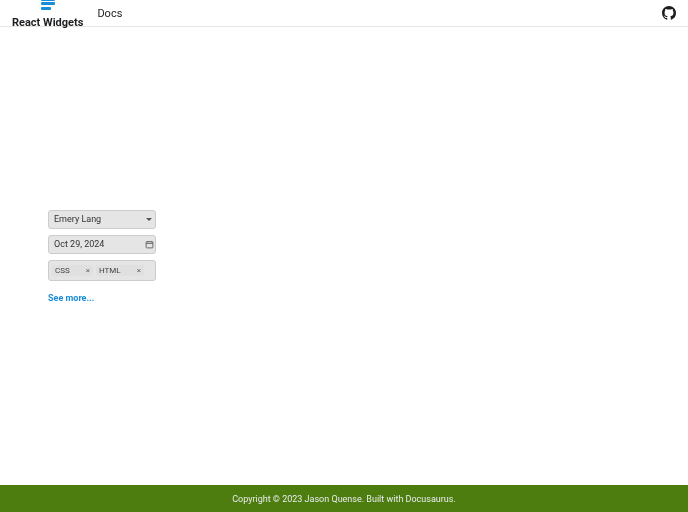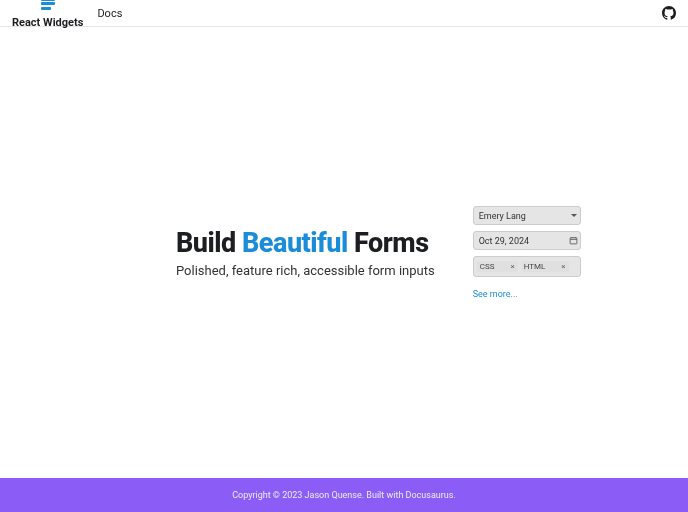--- a/index.html
+++ b/index.html
@@ -185,28 +185,28 @@
       gap: 16px;
       color: #444;
     }
     .tag-x {
       cursor: pointer;
       font-size: 8px;
       color: #666;
     }
     .see-more {
       font-size: 9px;
-      font-weight: 400;
+      font-weight: 700;
       color: #1a8cd8;
       cursor: pointer;
       margin-top: 6px;
     }
     .footer {
-      background: #8b5cf6;
-      height: 34px;
+      background: #4d7c0f;
+      height: 27px;
       display: flex;
       align-items: center;
       justify-content: center;
     }
     .footer-text {
       font-size: 9px;
       color: #ebedf0;
     }
   </style>
 </head>
@@ -225,26 +225,20 @@
     <a class="nav-link">Docs</a>
   </div>
   <a class="github-icon">
     <svg viewBox="0 0 16 16" fill="#1c1e21">
         <path d="M8 0C3.58 0 0 3.58 0 8c0 3.54 2.29 6.53 5.47 7.59.4.07.55-.17.55-.38 0-.19-.01-.82-.01-1.49-2.01.37-2.53-.49-2.69-.94-.09-.23-.48-.94-.82-1.13-.28-.15-.68-.52-.01-.53.63-.01 1.08.58 1.23.82.72 1.21 1.87.87 2.33.66.07-.52.28-.87.51-1.07-1.78-.2-3.64-.89-3.64-3.95 0-.87.31-1.59.82-2.15-.08-.2-.36-1.02.08-2.12 0 0 .67-.21 2.2.82.64-.18 1.32-.27 2-.27.68 0 1.36.09 2 .27 1.53-1.04 2.2-.82 2.2-.82.44 1.1.16 1.92.08 2.12.51.56.82 1.27.82 2.15 0 3.07-1.87 3.75-3.65 3.95.29.25.54.73.54 1.48 0 1.07-.01 1.93-.01 2.2 0 .21.15.46.55.38A8.013 8.013 0 0016 8c0-4.42-3.58-8-8-8z"></path>
       </svg>
   </a>
 </nav>
 
 <main class="main">
-  <div class="hero-left">
-    <h1 class="hero-title">
-      <span>Build </span><span class="accent">Beautiful</span><span> Forms</span>
-    </h1>
-    <p class="hero-sub">Polished, feature rich, accessible form inputs</p>
-  </div>
   <div class="hero-right">
 
     <div class="widget">
       <span class="widget-text">Emery Lang</span>
       <span class="widget-btn">
         <span class="caret-down"></span>
       </span>
     </div>
 
     <div class="widget">

